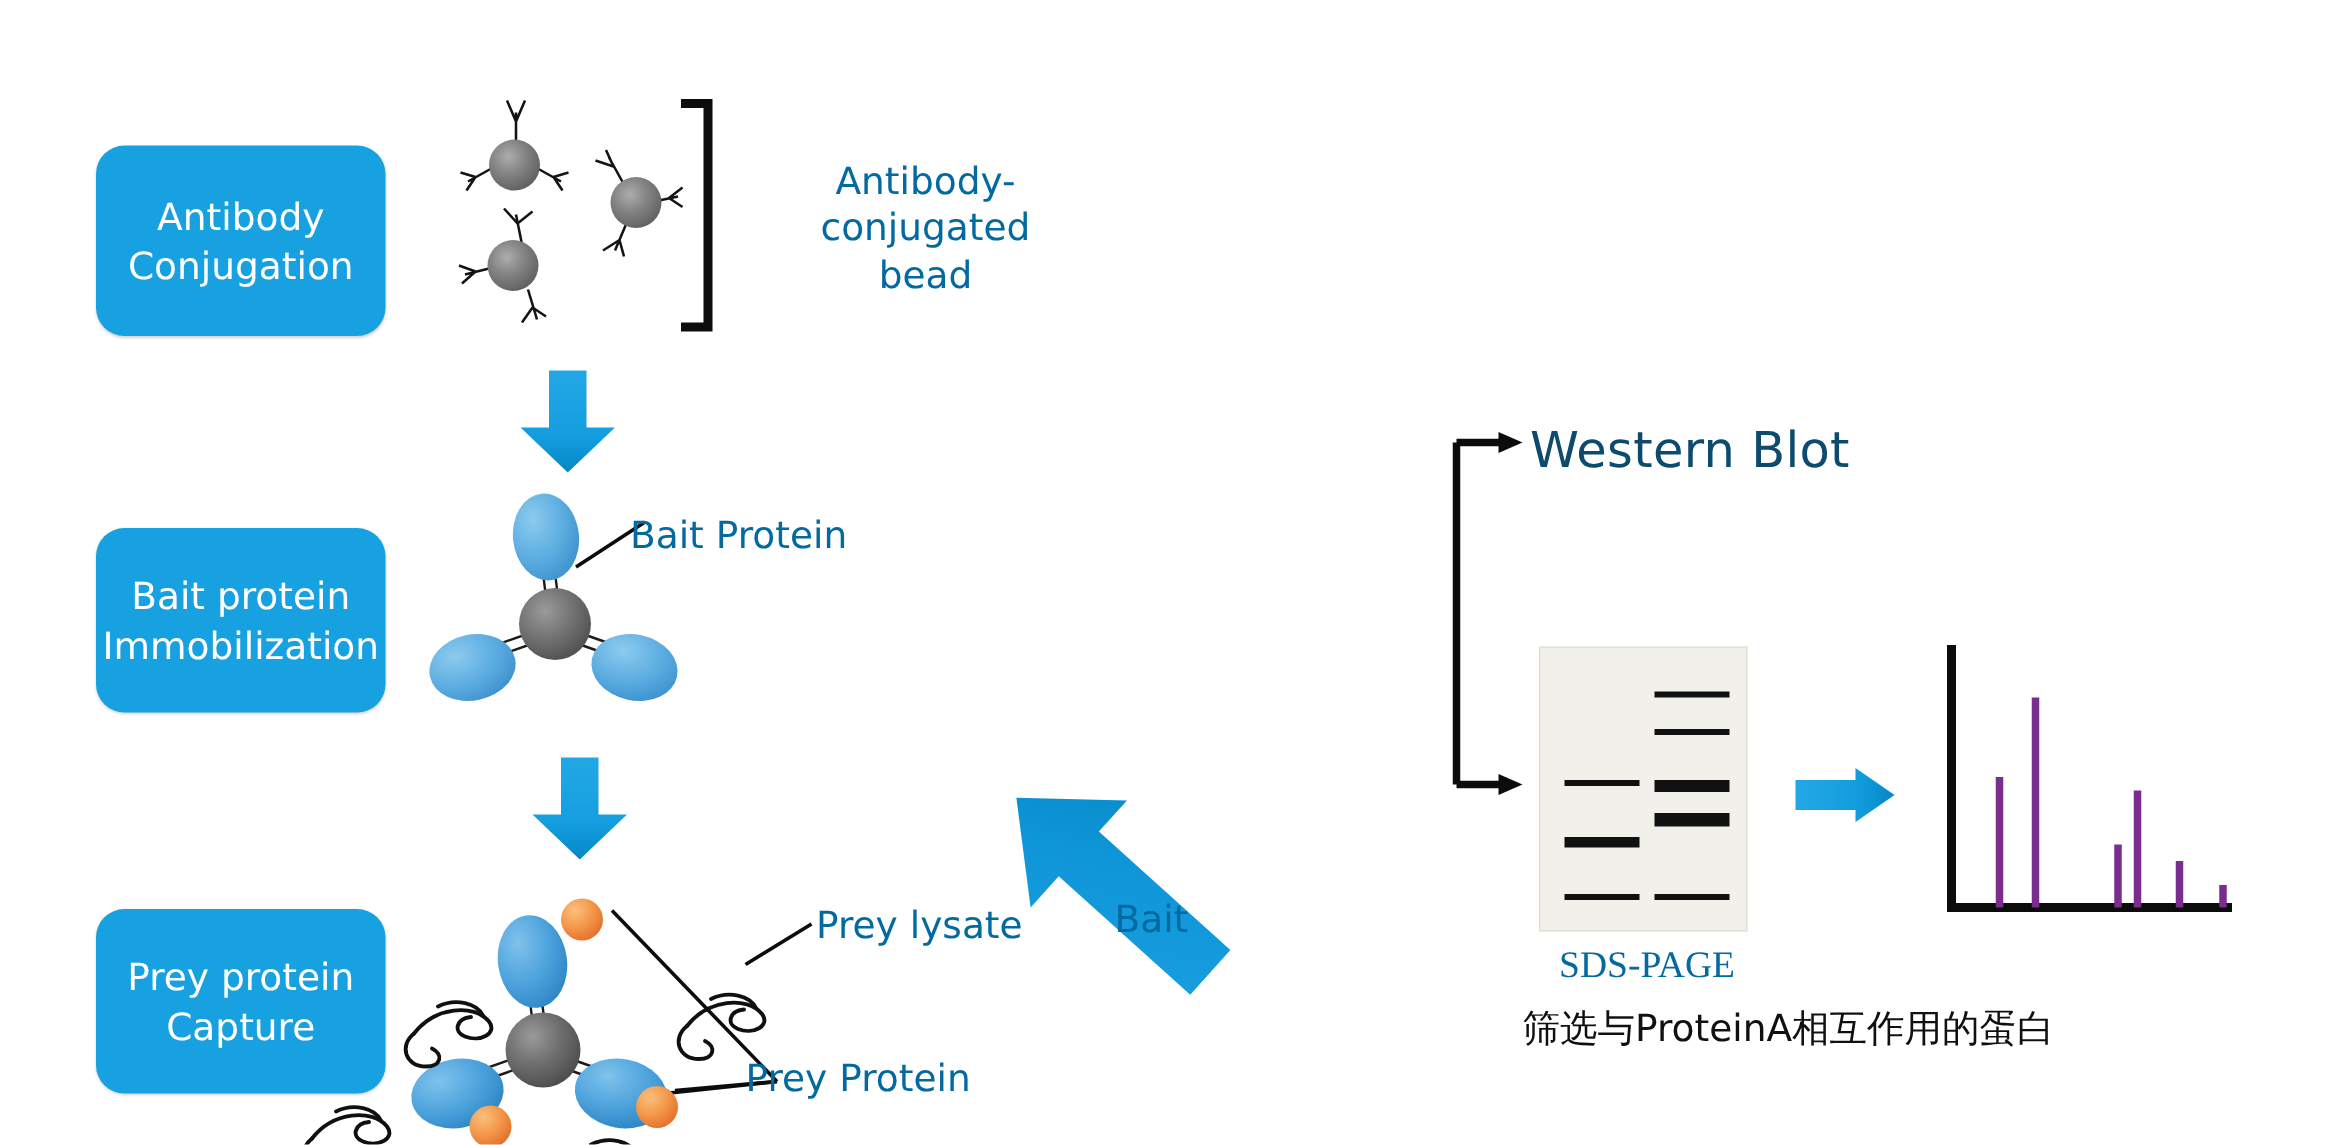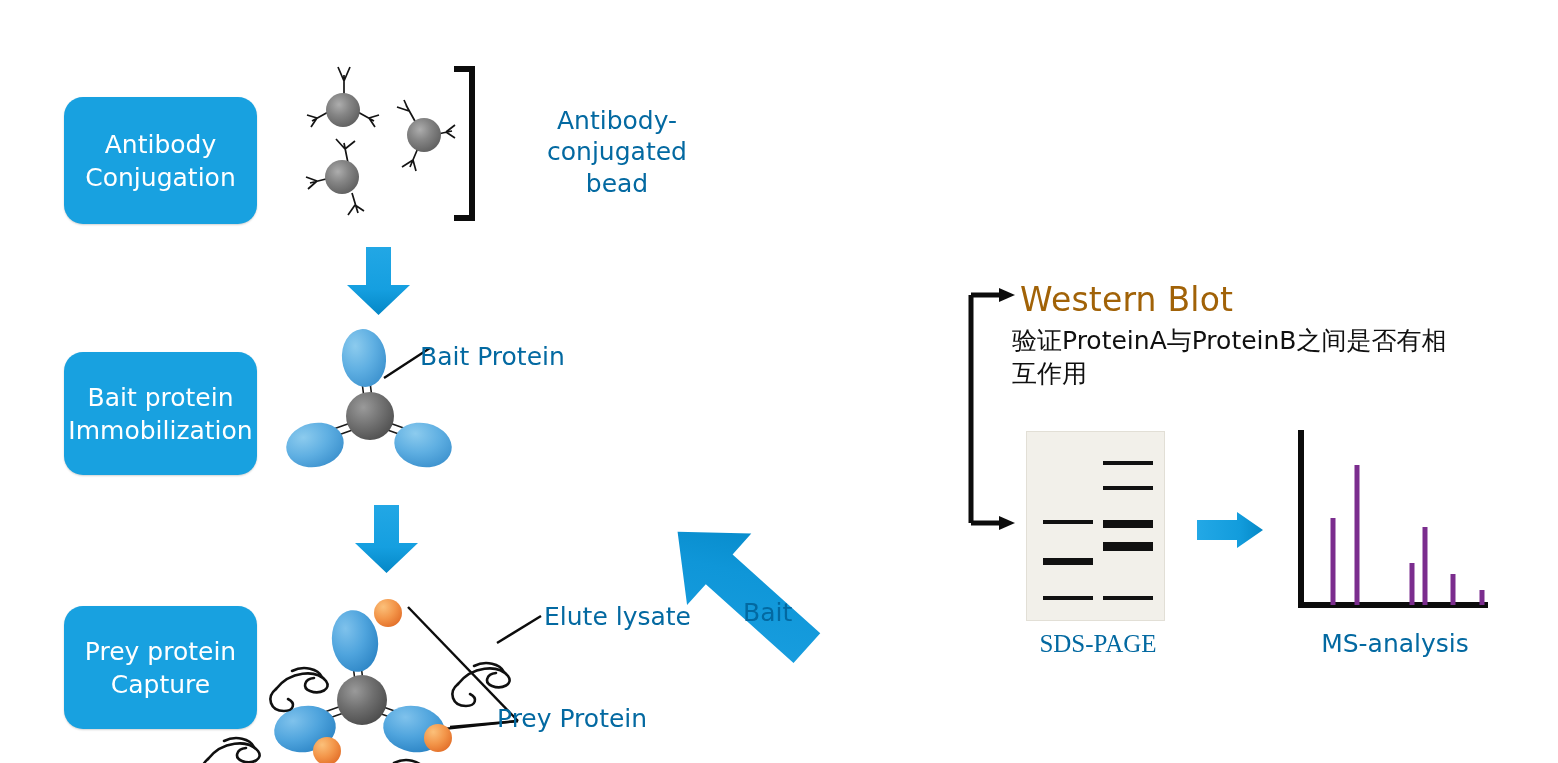--- a/index.html
+++ b/index.html
@@ -14,21 +14,21 @@
     display:flex;align-items:center;justify-content:center;
     text-align:center;line-height:1.32;font-size:25px;
     box-shadow:0 1px 2px rgba(0,0,0,0.18);
   }
   .stepbox .inner{padding:0 8px;white-space:pre-line;}
 
   
   .lbl{font-size:25px;color:#0369a1;line-height:1.25;}
   .lbl.ctr{text-align:center;}
   .cn{font-size:25px;color:#101010;line-height:1.30;}
-  .wb-title{font-size:33px;color:#a16207;letter-spacing:.2px;}
+  .wb-title{font-size:33px;color:#0c4a6e;letter-spacing:.2px;}
 
   svg{overflow:visible;display:block;}
   .gel{background:#F2F0EA;border:1px solid #E2DFD6;}
   .band{background:#111;position:absolute;}
 </style>
 </head>
 <body>
 
 <div class="stage">
 
@@ -200,21 +200,21 @@
         <path d="M-4 96 c14,-18 40,-20 50,-8 c6,8 -6,14 -16,10 c-8,-3 -6,-12 4,-13"></path>
         <path d="M-4 96 c-10,8 -6,22 8,22 c10,0 12,-8 4,-12"></path>
         <path d="M12 78 c12,-6 26,-2 30,6"></path>
       </g>
     </g>
   </svg>
 
   <svg class="abs" style="left:495px;top:565px;" width="55" height="35">
     <path d="M2 30 L46 3" stroke="#0C0C0C" stroke-width="2.4" fill="none"></path>
   </svg>
-  <div class="abs lbl" style="left:544px;top:553px;">Elute lysate</div>
+  <div class="abs lbl" style="left:544px;top:553px;">Prey lysate</div>
 
   <div class="abs lbl" style="left:497px;top:655px;">Prey Protein</div>
 
   <svg class="abs" style="left:650px;top:440px;" width="200" height="200">
     <defs>
       <linearGradient id="arrDiag" x1="0" y1="1" x2="1" y2="0">
         <stop offset="0%" stop-color="#1A9FE0"></stop>
         <stop offset="60%" stop-color="#0F96D8"></stop>
         <stop offset="100%" stop-color="#0487C6"></stop>
       </linearGradient>
@@ -229,21 +229,20 @@
     <g stroke="#0C0C0C" stroke-width="5" fill="none">
       <path d="M8 12 L8 240"></path>
       <path d="M8 12 L38 12"></path>
       <path d="M8 240 L38 240"></path>
     </g>
     <path d="M52 12 L36 5 L36 19 Z" fill="#0C0C0C"></path>
     <path d="M52 240 L36 233 L36 247 Z" fill="#0C0C0C"></path>
   </svg>
 
   <div class="abs wb-title" style="left:1020px;top:232px;">Western Blot</div>
-  <div class="abs cn" style="left:1012px;top:277px;width:446px;">验证ProteinA与ProteinB之间是否有相互作用</div>
 
   <div class="abs gel" style="left:1026px;top:383px;width:137px;height:188px;">
 
     <div class="band" style="left:16px;top:88px;width:50px;height:4px;"></div>
     <div class="band" style="left:16px;top:126px;width:50px;height:7px;"></div>
     <div class="band" style="left:16px;top:164px;width:50px;height:4px;"></div>
 
     <div class="band" style="left:76px;top:29px;width:50px;height:4px;"></div>
     <div class="band" style="left:76px;top:54px;width:50px;height:4px;"></div>
     <div class="band" style="left:76px;top:88px;width:50px;height:8px;"></div>
@@ -270,16 +269,16 @@
     </g>
     <g stroke="#7B2D8E" stroke-width="5">
       <path d="M41 177 L41 90"></path>
       <path d="M65 177 L65 37"></path>
       <path d="M120 177 L120 135"></path>
       <path d="M133 177 L133 99"></path>
       <path d="M161 177 L161 146"></path>
       <path d="M190 177 L190 162"></path>
     </g>
   </svg>
-  <div class="abs lbl" style="left:1300px;top:580px;width:190px;text-align:center;">MS-analysis</div>
-
+
+  <div class="abs cn" style="left:1015px;top:622px;width:480px;">筛选与ProteinA相互作用的蛋白</div>
 
 </div>
 
 </body></html>

